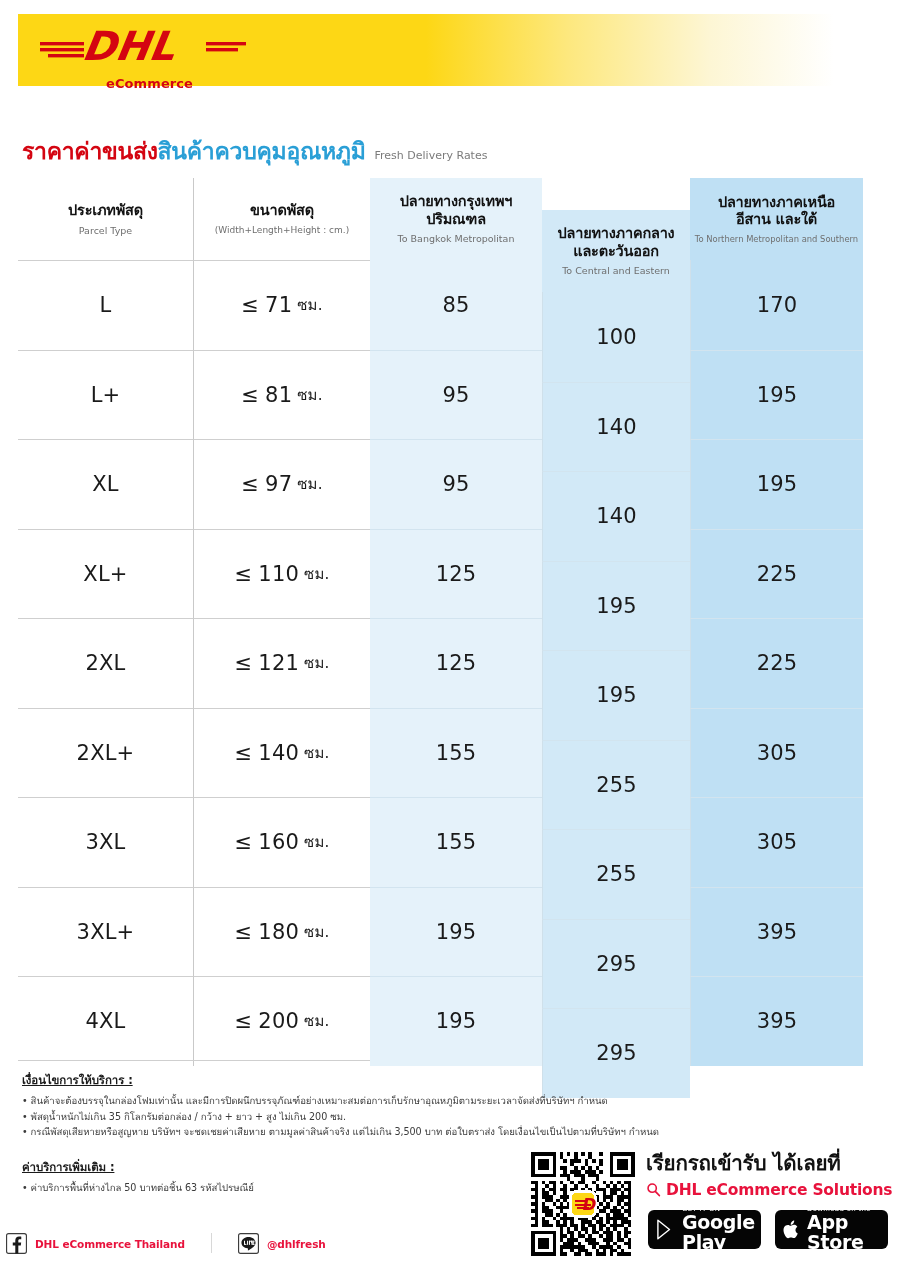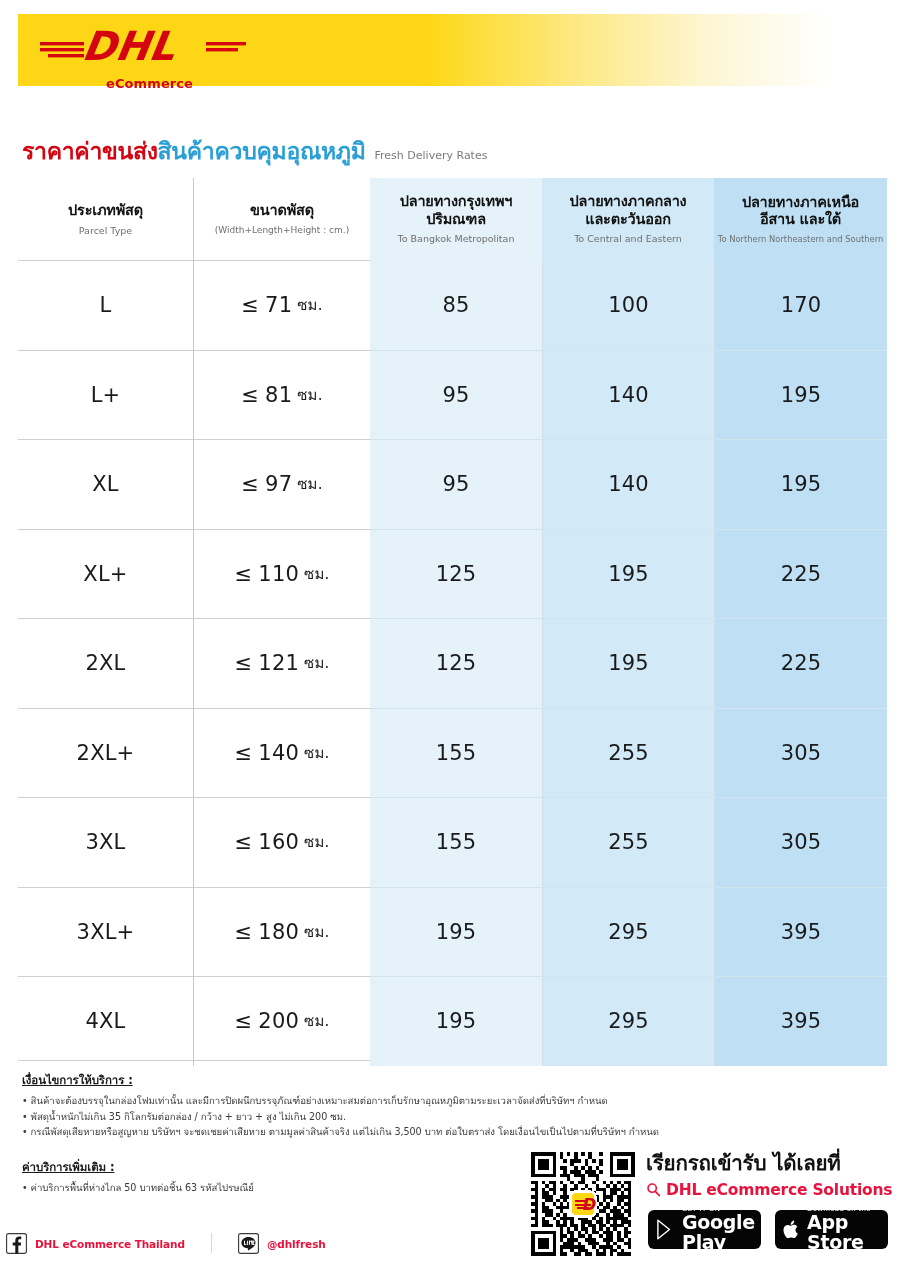--- a/index.html
+++ b/index.html
@@ -30,21 +30,21 @@
   .title-th-blue{ color:#2a9fd6; font-size:23px; font-weight:bold; letter-spacing:-.3px; }
   .title-en{ color:#7b7b7b; font-size:11px; margin-left:9px; font-weight:normal; }
 
   
   .table{ position:absolute; left:18px; top:178px; width:869px; }
   .trow{ display:flex; width:100%; }
 
   .c-type{ width:176px; }
   .c-size{ width:176px; }
   .c-r1{ width:172px; }
-  .c-r2{ width:172px; }
+  .c-r2{ width:148px;margin-top:32px; }
   .c-r3{ width:173px; }
 
   .hdr{ height:82px; }
   .hdr .cell{
     display:flex; flex-direction:column; align-items:center; justify-content:center;
     height:82px; text-align:center; padding:0 4px;
   }
   .hdr .th-th{ color:#111111; font-weight:bold; font-size:14.5px; line-height:1.22; letter-spacing:-.2px;}
   .hdr .th-en{ color:#6f6f6f; font-size:9.5px; margin-top:5px; line-height:1.2; white-space:nowrap;}
   .hdr .c-size .th-en{ font-size:9px; }
@@ -149,21 +149,21 @@
       <div class="th-en">To Bangkok Metropolitan</div>
     </div>
     <div class="cell c-r2">
       <div class="th-th">ปลายทางภาคกลาง</div>
       <div class="th-th">และตะวันออก</div>
       <div class="th-en">To Central and Eastern</div>
     </div>
     <div class="cell c-r3">
       <div class="th-th">ปลายทางภาคเหนือ</div>
       <div class="th-th">อีสาน และใต้</div>
-      <div class="th-en">To Northern Northeastern and Southern</div>
+      <div class="th-en">To Northern Metropolitan and Southern</div>
     </div>
   </div>
 
   <div id="rows-host">
       <div class="trow body-row first">
         <div class="cell c-type">
           <span>L</span>
         </div>
         <div class="cell c-size">
           <span class="size-val">≤</span>

